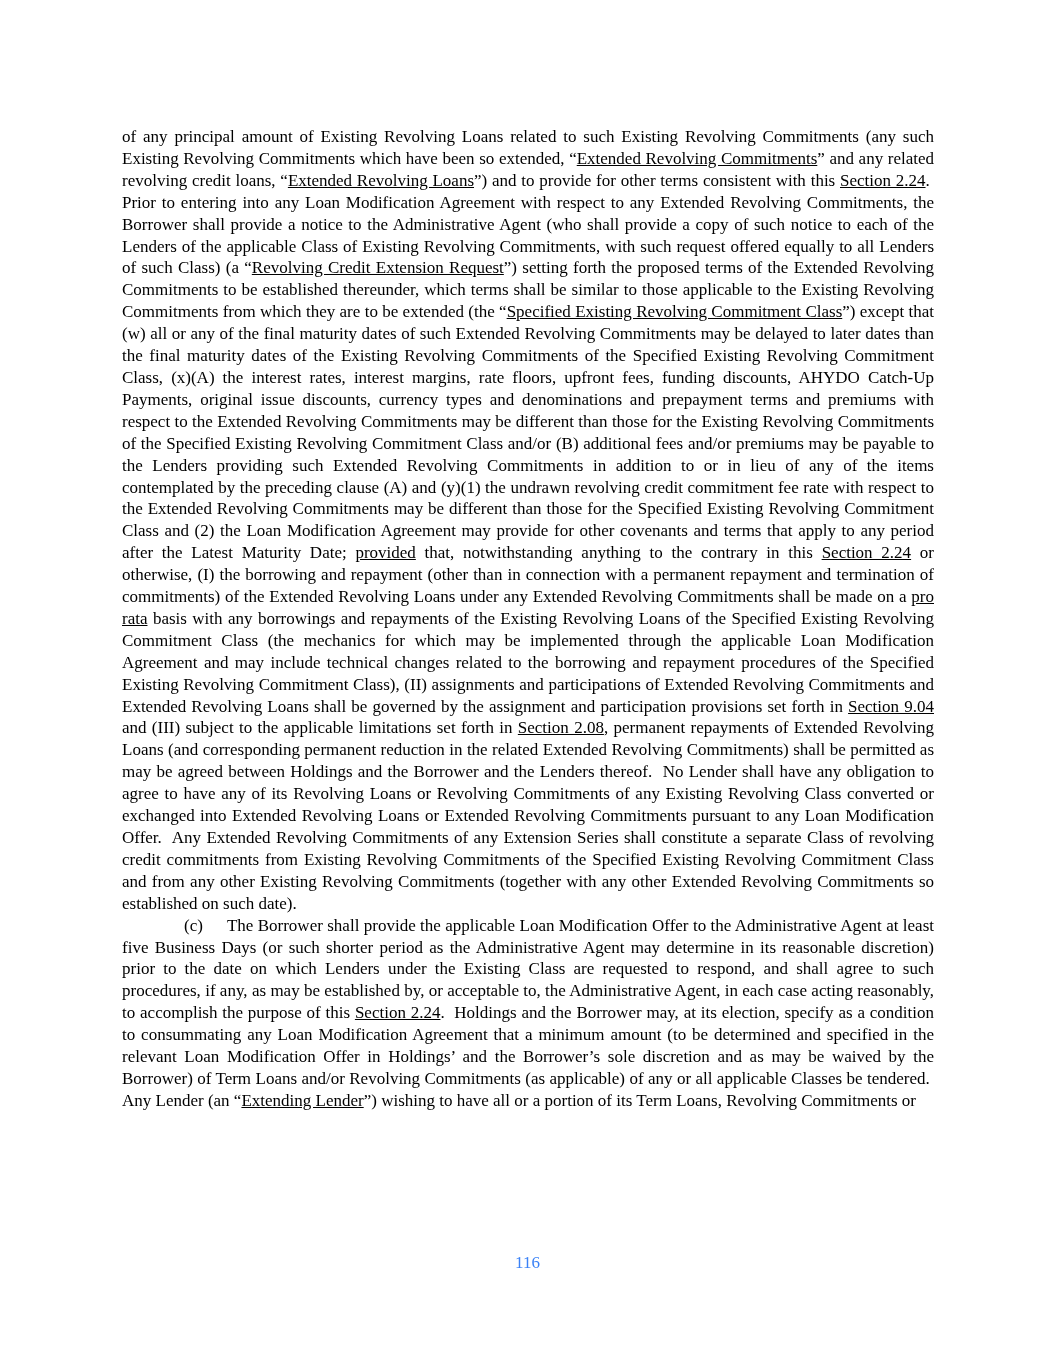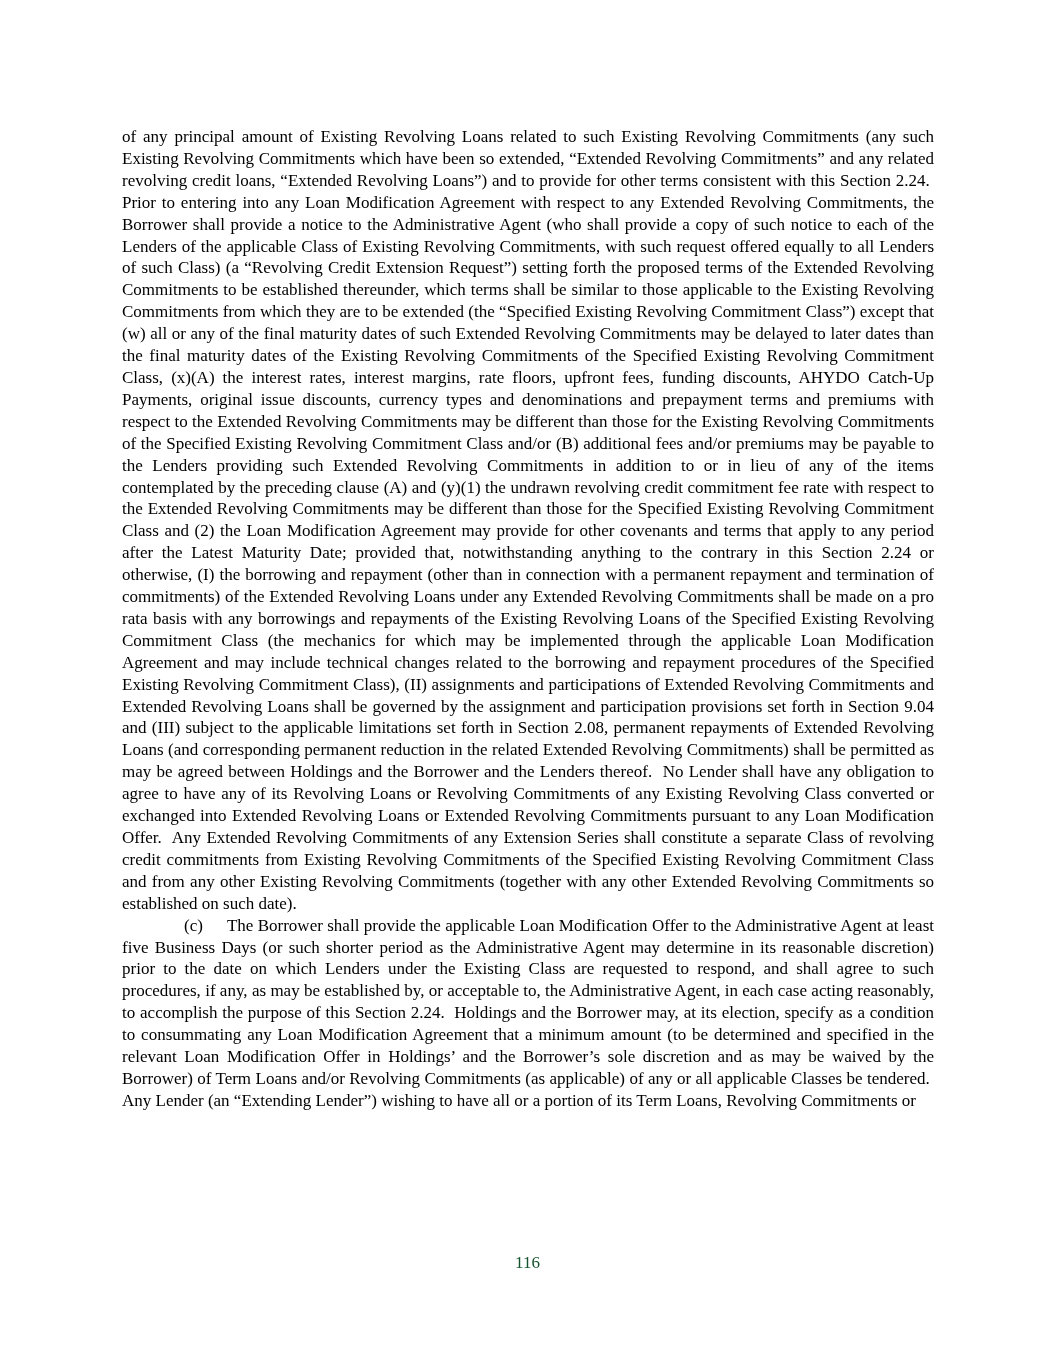--- a/index.html
+++ b/index.html
@@ -26,34 +26,35 @@
     text-align: justify;
   }
   .textblock p {
     margin: 0;
     padding: 0;
   }
   p.para-c {
     text-indent: 62px;
   }
   .u {
+    text-decoration: underline;
   }
   .tab {
     display: inline-block;
     width: 24px;
   }
   .page-number {
     position: absolute;
     top: 1252px;
     left: 0;
     width: 100%;
     text-align: center;
     font-family: "Liberation Serif", serif;
     font-size: 17px;
-    color: #14532d;
+    color: #3b82f6;
   }
 </style>
 </head>
 <body>
 
 <div class="page">
   <div class="textblock">
     <p><span>of any principal amount of Existing Revolving Loans related to such Existing Revolving Commitments (any such Existing Revolving Commitments which have been so extended, “</span><span class="u">Extended Revolving Commitments</span><span>” and any related revolving credit loans, “</span><span class="u">Extended Revolving Loans</span><span>”) and to provide for other terms consistent with this </span><span class="u">Section 2.24</span><span>.&nbsp; Prior to entering into any Loan Modification Agreement with respect to any Extended Revolving Commitments, the Borrower shall provide a notice to the Administrative Agent (who shall provide a copy of such notice to each of the Lenders of the applicable Class of Existing Revolving Commitments, with such request offered equally to all Lenders of such Class) (a “</span><span class="u">Revolving Credit Extension Request</span><span>”) setting forth the proposed terms of the Extended Revolving Commitments to be established thereunder, which terms shall be similar to those applicable to the Existing Revolving Commitments from which they are to be extended (the “</span><span class="u">Specified Existing Revolving Commitment Class</span><span>”) except that (w) all or any of the final maturity dates of such Extended Revolving Commitments may be delayed to later dates than the final maturity dates of the Existing Revolving Commitments of the Specified Existing Revolving Commitment Class, (x)(A) the interest rates, interest margins, rate floors, upfront fees, funding discounts, AHYDO Catch-Up Payments, original issue discounts, currency types and denominations and prepayment terms and premiums with respect to the Extended Revolving Commitments may be different than those for the Existing Revolving Commitments of the Specified Existing Revolving Commitment Class and/or (B) additional fees and/or premiums may be payable to the Lenders providing such Extended Revolving Commitments in addition to or in lieu of any of the items contemplated by the preceding clause (A) and (y)(1) the undrawn revolving credit commitment fee rate with respect to the Extended Revolving Commitments may be different than those for the Specified Existing Revolving Commitment Class and (2) the Loan Modification Agreement may provide for other covenants and terms that apply to any period after the Latest Maturity Date; </span><span class="u">provided</span><span> that, notwithstanding anything to the contrary in this </span><span class="u">Section 2.24</span><span> or otherwise, (I) the borrowing and repayment (other than in connection with a permanent repayment and termination of commitments) of the Extended Revolving Loans under any Extended Revolving Commitments shall be made on a </span><span class="u">pro</span><span> </span><span class="u">rata</span><span> basis with any borrowings and repayments of the Existing Revolving Loans of the Specified Existing Revolving Commitment Class (the mechanics for which may be implemented through the applicable Loan Modification Agreement and may include technical changes related to the borrowing and repayment procedures of the Specified Existing Revolving Commitment Class), (II) assignments and participations of Extended Revolving Commitments and Extended Revolving Loans shall be governed by the assignment and participation provisions set forth in </span><span class="u">Section 9.04</span><span> and (III) subject to the applicable limitations set forth in </span><span class="u">Section 2.08</span><span>, permanent repayments of Extended Revolving Loans (and corresponding permanent reduction in the related Extended Revolving Commitments) shall be permitted as may be agreed between Holdings and the Borrower and the Lenders thereof.&nbsp; No Lender shall have any obligation to agree to have any of its Revolving Loans or Revolving Commitments of any Existing Revolving Class converted or exchanged into Extended Revolving Loans or Extended Revolving Commitments pursuant to any Loan Modification Offer.&nbsp; Any Extended Revolving Commitments of any Extension Series shall constitute a separate Class of revolving credit commitments from Existing Revolving Commitments of the Specified Existing Revolving Commitment Class and from any other Existing Revolving Commitments (together with any other Extended Revolving Commitments so established on such date).</span></p>
     <p class="para-c"><span>(c)</span><span class="tab"></span><span>The Borrower shall provide the applicable Loan Modification Offer to the Administrative Agent at least five Business Days (or such shorter period as the Administrative Agent may determine in its reasonable discretion) prior to the date on which Lenders under the Existing Class are requested to respond, and shall agree to such procedures, if any, as may be established by, or acceptable to, the Administrative Agent, in each case acting reasonably, to accomplish the purpose of this </span><span class="u">Section 2.24</span><span>.&nbsp; Holdings and the Borrower may, at its election, specify as a condition to consummating any Loan Modification Agreement that a minimum amount (to be determined and specified in the relevant Loan Modification Offer in Holdings’ and the Borrower’s sole discretion and as may be waived by the Borrower) of Term Loans and/or Revolving Commitments (as applicable) of any or all applicable Classes be tendered.&nbsp; Any Lender (an “</span><span class="u">Extending Lender</span><span>”) wishing to have all or a portion of its Term Loans, Revolving Commitments or</span></p>
   </div>

